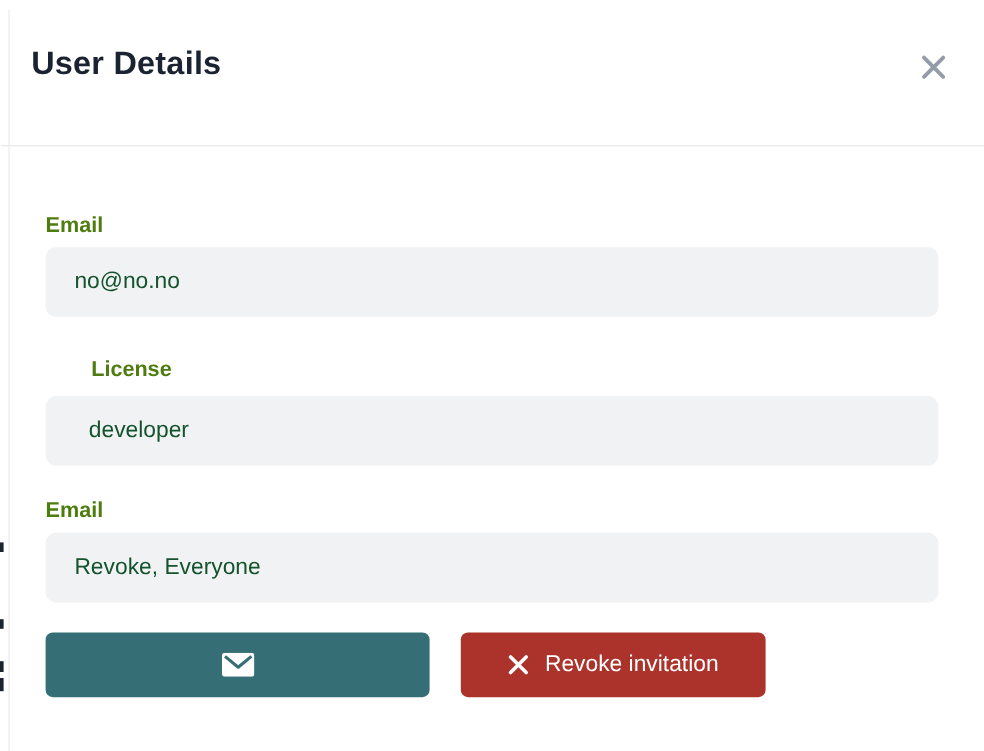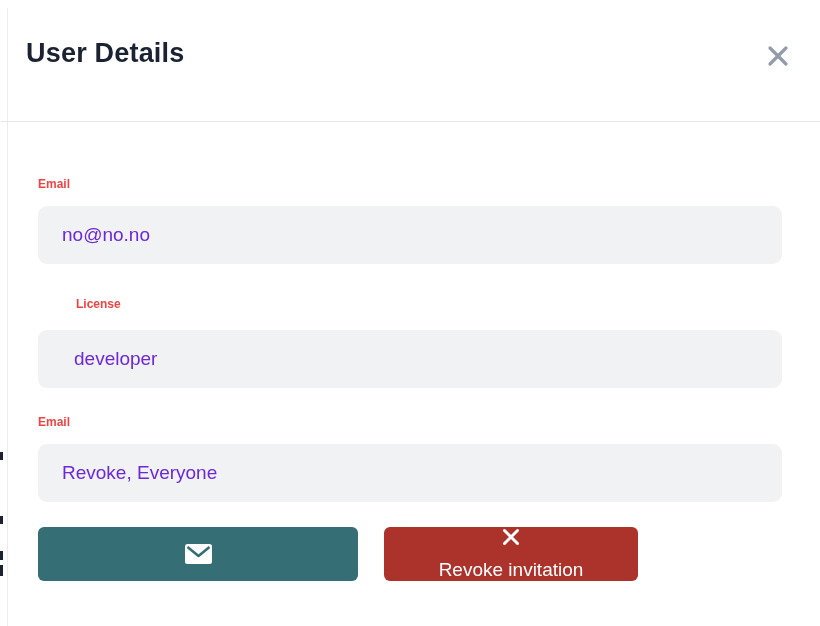--- a/index.html
+++ b/index.html
@@ -76,37 +76,37 @@
   .content {
     position: absolute;
     left: 0;
     top: 0;
     width: 820px;
     height: 626px;
   }
   .field-label {
     position: absolute;
     left: 38px;
-    font-size: 12px;
+    font-size: 18px;
     font-weight: 700;
-    color: #ef4444;
+    color: #4d7c0f;
   }
   .field-box {
     position: absolute;
     left: 38px;
     width: 744px;
     height: 58px;
     background: #f1f2f4;
     border-radius: 9px;
     display: flex;
     align-items: center;
     padding-left: 24px;
     box-sizing: border-box;
     font-size: 19px;
-    color: #6d28d9;
+    color: #14532d;
   }
   .label-email   { top: 177px; }
   .box-email     { top: 206px; }
   .label-license { top: 297px; margin-left: 38px; }
   .box-license   { top: 330px; padding-left: 36px; }
   .label-groups  { top: 415px; }
   .box-groups    { top: 444px; }
 
   .action-btn {
     position: absolute;
@@ -126,21 +126,20 @@
   }
   .btn-resend {
     left: 38px;
     width: 320px;
     background: #356f75;
   }
   .btn-revoke {
     left: 384px;
     width: 254px;
     background: #ab332b;
-    flex-direction: column;
   }
   .icon-wrap {
     display: flex;
     align-items: center;
     justify-content: center;
   }
 </style>
 </head>
 <body>
 

